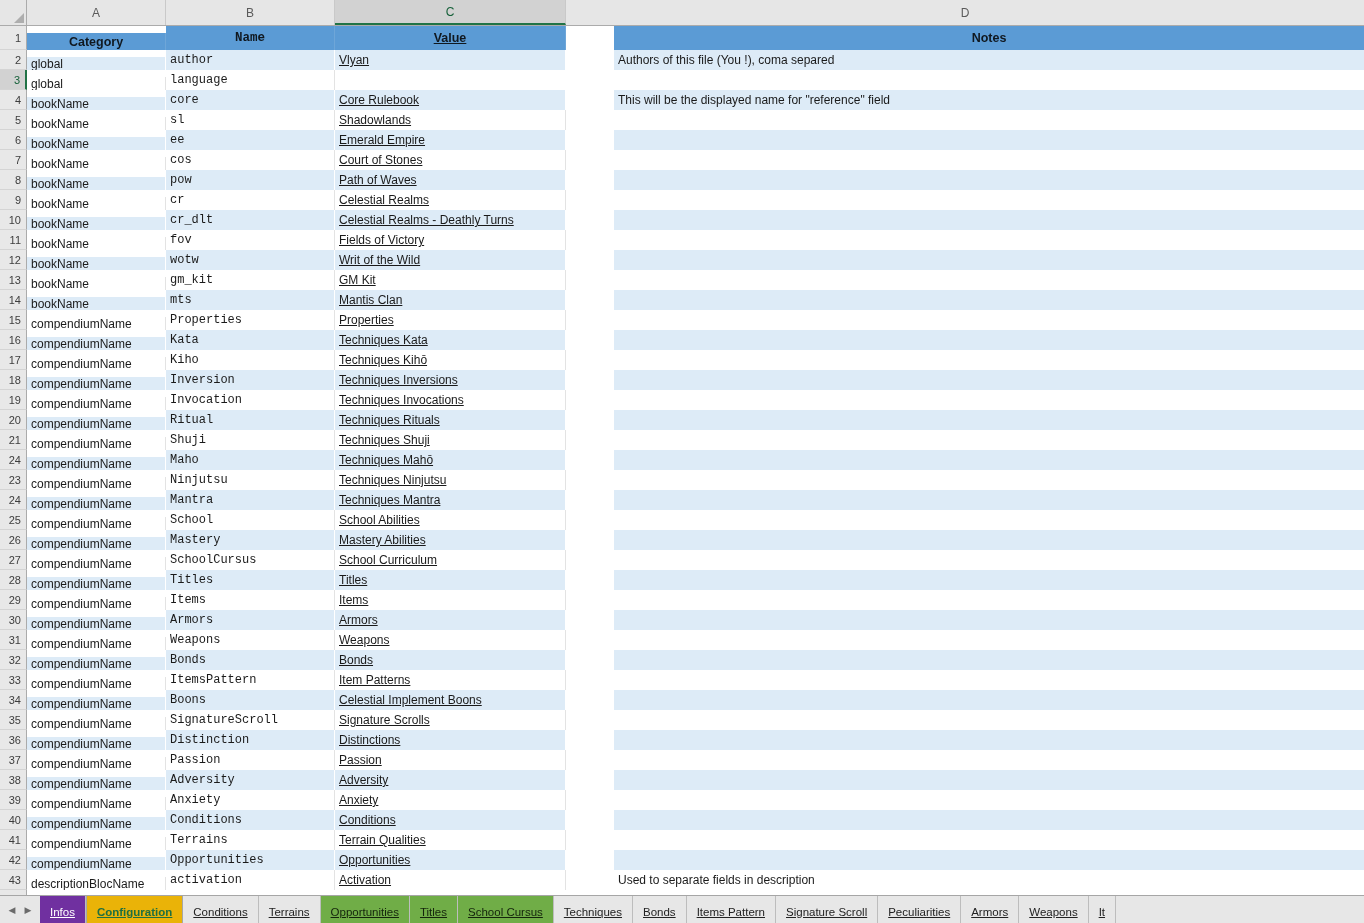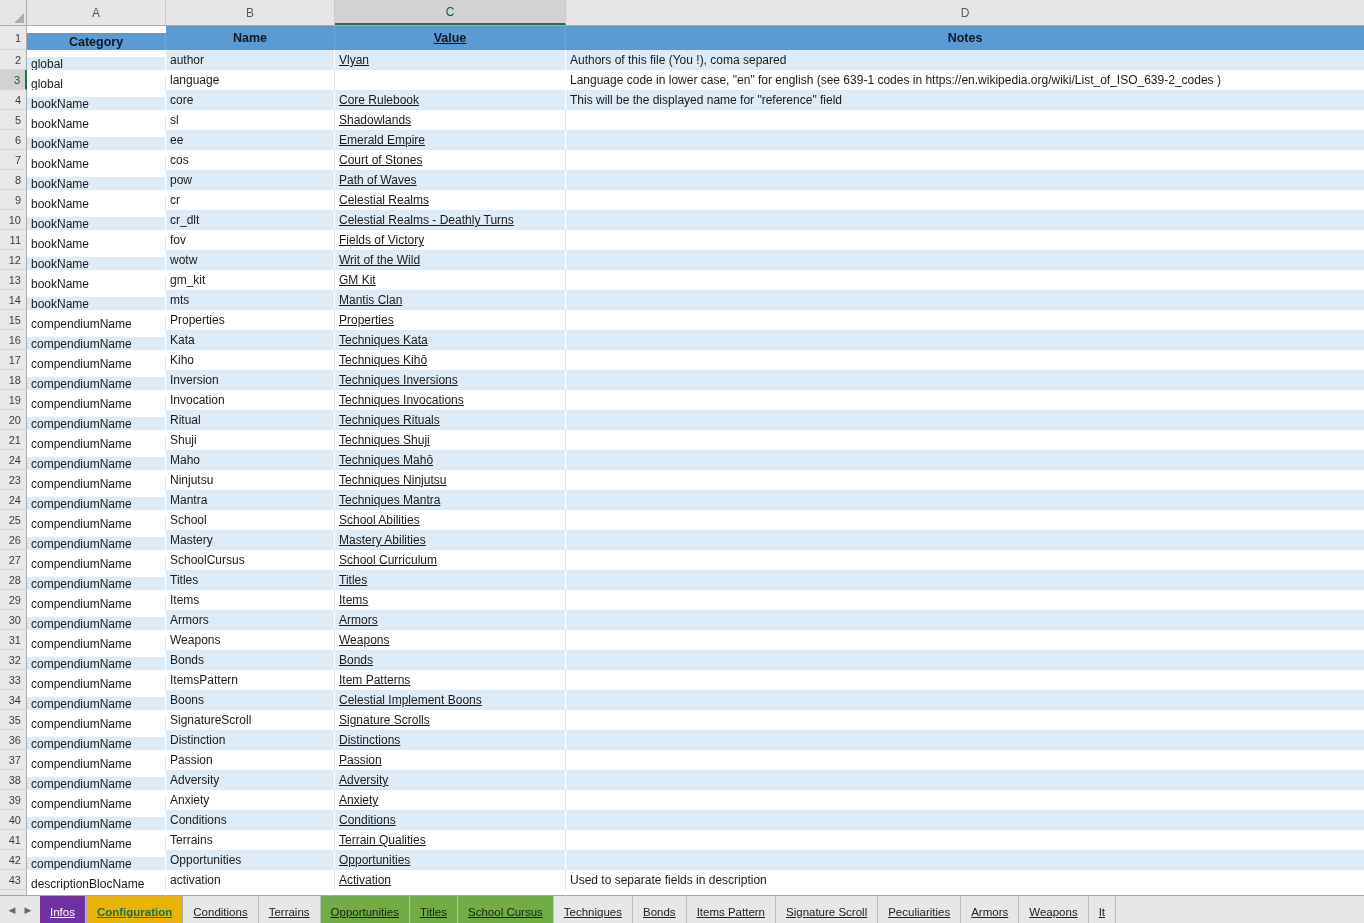--- a/index.html
+++ b/index.html
@@ -21,21 +21,21 @@
   
   .grid { flex:1; display:flex; flex-direction:column; overflow:hidden; background:#fff; }
   .row { display:flex; flex:0 0 20px; height:20px; }
   .row.hdr { flex:0 0 24px; height:24px; }
   .rowhead { flex:0 0 27px; width:27px; background:#E8E8E8; border-right:1px solid #ABABAB;
              border-bottom:1px solid #D4D4D4; font-size:11px; color:#3d3d3d;
              display:flex; align-items:center; justify-content:flex-end; padding-right:5px; }
   .rowhead.selected { background:#D2D2D2; border-right:2px solid #217346; color:#17613A; }
   .cell { padding:0 4px; display:flex; align-items:center; font-size:12px; color:#1a1a1a;
           white-space:nowrap; overflow:hidden; border-right:1px solid #E3E3E3; background:#fff; }
-  .cA { flex:0 0 139px;margin-top:7px; } .cB { flex:0 0 169px; } .cC { flex:0 0 231px;text-decoration:underline; } .cD { flex:1; border-right:none; }
+  .cA { flex:0 0 139px;margin-top:7px; } .cB { flex:0 0 169px;font-family:Liberation Mono, monospace; } .cC { flex:0 0 231px;text-decoration:underline; } .cD { flex:1; border-right:none;margin-left:48px; }
   .row.band .cell { background:#DDEBF7; border-right-color:#FFFFFF; }
   .row.hdr .cell { background:#5B9BD5; color:#101820; font-weight:bold; font-size:12.5px;
                    justify-content:center; border-right-color:#6EA6D8; }
   .cell.selcell { position:relative; z-index:3; box-shadow:inset 0 0 0 2px #217346; background:#fff;margin-top:44px; }
   .cell.selcell::after { content:""; position:absolute; right:-3px; bottom:-3px; width:6px; height:6px;
                          background:#217346; border:1px solid #fff; }
   .fillrow { flex:1; display:flex; }
   .fillrow .rowhead { border-bottom:none; }
 
   
@@ -78,21 +78,20 @@
           <div class="rowhead">2</div>
           <div class="cell cA">global</div>
           <div class="cell cB">author</div>
           <div class="cell cC">Vlyan</div>
           <div class="cell cD">Authors of this file (You !), coma separed</div>
         </div><div class="row">
           <div class="rowhead selected">3</div>
           <div class="cell cA">global</div>
           <div class="cell cB">language</div>
           <div class="cell cC selcell">en</div>
-          <div class="cell cD">Language code in lower case, "en" for english (see 639-1 codes in https://en.wikipedia.org/wiki/List_of_ISO_639-2_codes )</div>
         </div><div class="row band">
           <div class="rowhead">4</div>
           <div class="cell cA">bookName</div>
           <div class="cell cB">core</div>
           <div class="cell cC">Core Rulebook</div>
           <div class="cell cD">This will be the displayed name for "reference" field</div>
         </div><div class="row">
           <div class="rowhead">5</div>
           <div class="cell cA">bookName</div>
           <div class="cell cB">sl</div>

